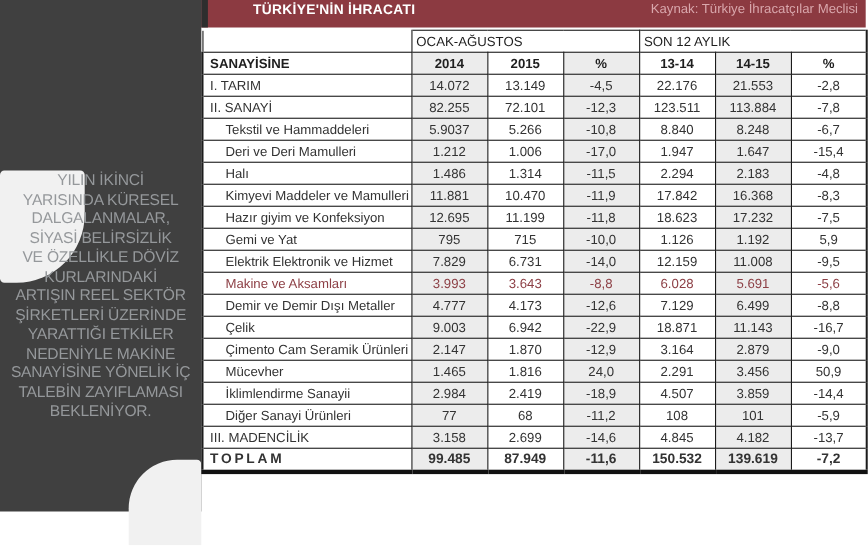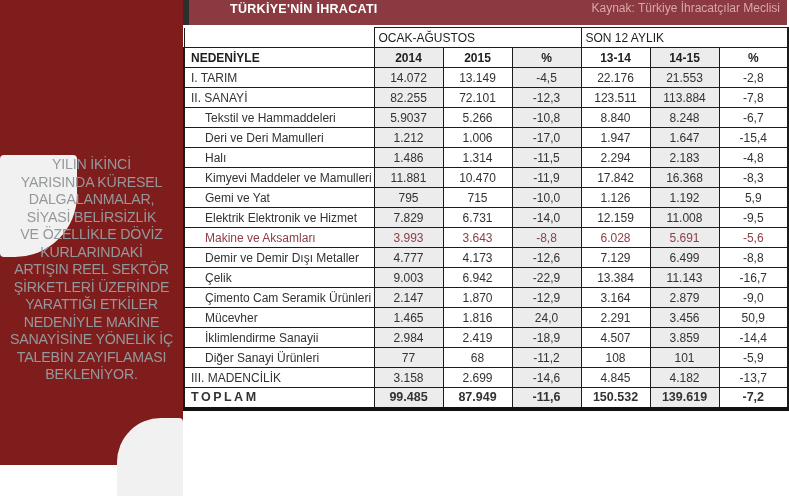--- a/index.html
+++ b/index.html
@@ -2,21 +2,21 @@
 <html><head>
 <meta charset="utf-8">
 <style>
   html,body{margin:0;padding:0;background:#ffffff;}
   .stage{
     position:relative;width:789px;height:496px;overflow:hidden;
     font-family:"Liberation Sans","DejaVu Sans",sans-serif;
     background:#ffffff;
   }
   
-  .left-panel{position:absolute;left:0;top:0;width:183px;height:465px;background:#7f1d1d;}
+  .left-panel{position:absolute;left:0;top:0;width:183px;height:465px;background:#404040;}
   .deco-quote-open{
     position:absolute;left:0;top:155px;width:77px;height:102px;
     background:var(--deco,#f2f2f2);border-radius:4px 4px 62px 4px;
   }
   .deco-quote-close{
     position:absolute;left:117px;top:418px;width:66px;height:78px;
     background:var(--deco,#f0f0f0);border-radius:44px 4px 0 0;
   }
   .quote-text{
     position:absolute;left:2px;top:156px;width:179px;
@@ -103,21 +103,21 @@
         <col style="width:69px">
         <col style="width:69px">
     </colgroup>
     <thead>
       <tr>
         <td class="band-empty"></td>
         <td class="band-cell" colspan="3">OCAK-AĞUSTOS</td>
         <td class="band-cell outer-r" colspan="3">SON 12 AYLIK</td>
       </tr>
       <tr>
-        <th class="label-col outer-l">NEDENİYLE</th>
+        <th class="label-col outer-l">SANAYİSİNE</th>
         <th class="shaded">2014</th>
         <th>2015</th>
         <th class="shaded">%</th>
         <th>13-14</th>
         <th class="shaded">14-15</th>
         <th class="outer-r">%</th>
       </tr>
     </thead>
     <tbody id="table-body">
         <tr class="row-section">
@@ -168,20 +168,29 @@
         <tr class="row-sub">
           <td class="outer-l">Kimyevi Maddeler ve Mamulleri</td>
           <td class="num shaded">11.881</td>
           <td class="num">10.470</td>
           <td class="num shaded">-11,9</td>
           <td class="num">17.842</td>
           <td class="num shaded">16.368</td>
           <td class="num outer-r">-8,3</td>
         </tr>
         <tr class="row-sub">
+          <td class="outer-l">Hazır giyim ve Konfeksiyon</td>
+          <td class="num shaded">12.695</td>
+          <td class="num">11.199</td>
+          <td class="num shaded">-11,8</td>
+          <td class="num">18.623</td>
+          <td class="num shaded">17.232</td>
+          <td class="num outer-r">-7,5</td>
+        </tr>
+        <tr class="row-sub">
           <td class="outer-l">Gemi ve Yat</td>
           <td class="num shaded">795</td>
           <td class="num">715</td>
           <td class="num shaded">-10,0</td>
           <td class="num">1.126</td>
           <td class="num shaded">1.192</td>
           <td class="num outer-r">5,9</td>
         </tr>
         <tr class="row-sub">
           <td class="outer-l">Elektrik Elektronik ve Hizmet</td>
@@ -208,21 +217,21 @@
           <td class="num shaded">-12,6</td>
           <td class="num">7.129</td>
           <td class="num shaded">6.499</td>
           <td class="num outer-r">-8,8</td>
         </tr>
         <tr class="row-sub">
           <td class="outer-l">Çelik</td>
           <td class="num shaded">9.003</td>
           <td class="num">6.942</td>
           <td class="num shaded">-22,9</td>
-          <td class="num">13.384</td>
+          <td class="num">18.871</td>
           <td class="num shaded">11.143</td>
           <td class="num outer-r">-16,7</td>
         </tr>
         <tr class="row-sub">
           <td class="outer-l">Çimento Cam Seramik Ürünleri</td>
           <td class="num shaded">2.147</td>
           <td class="num">1.870</td>
           <td class="num shaded">-12,9</td>
           <td class="num">3.164</td>
           <td class="num shaded">2.879</td>

